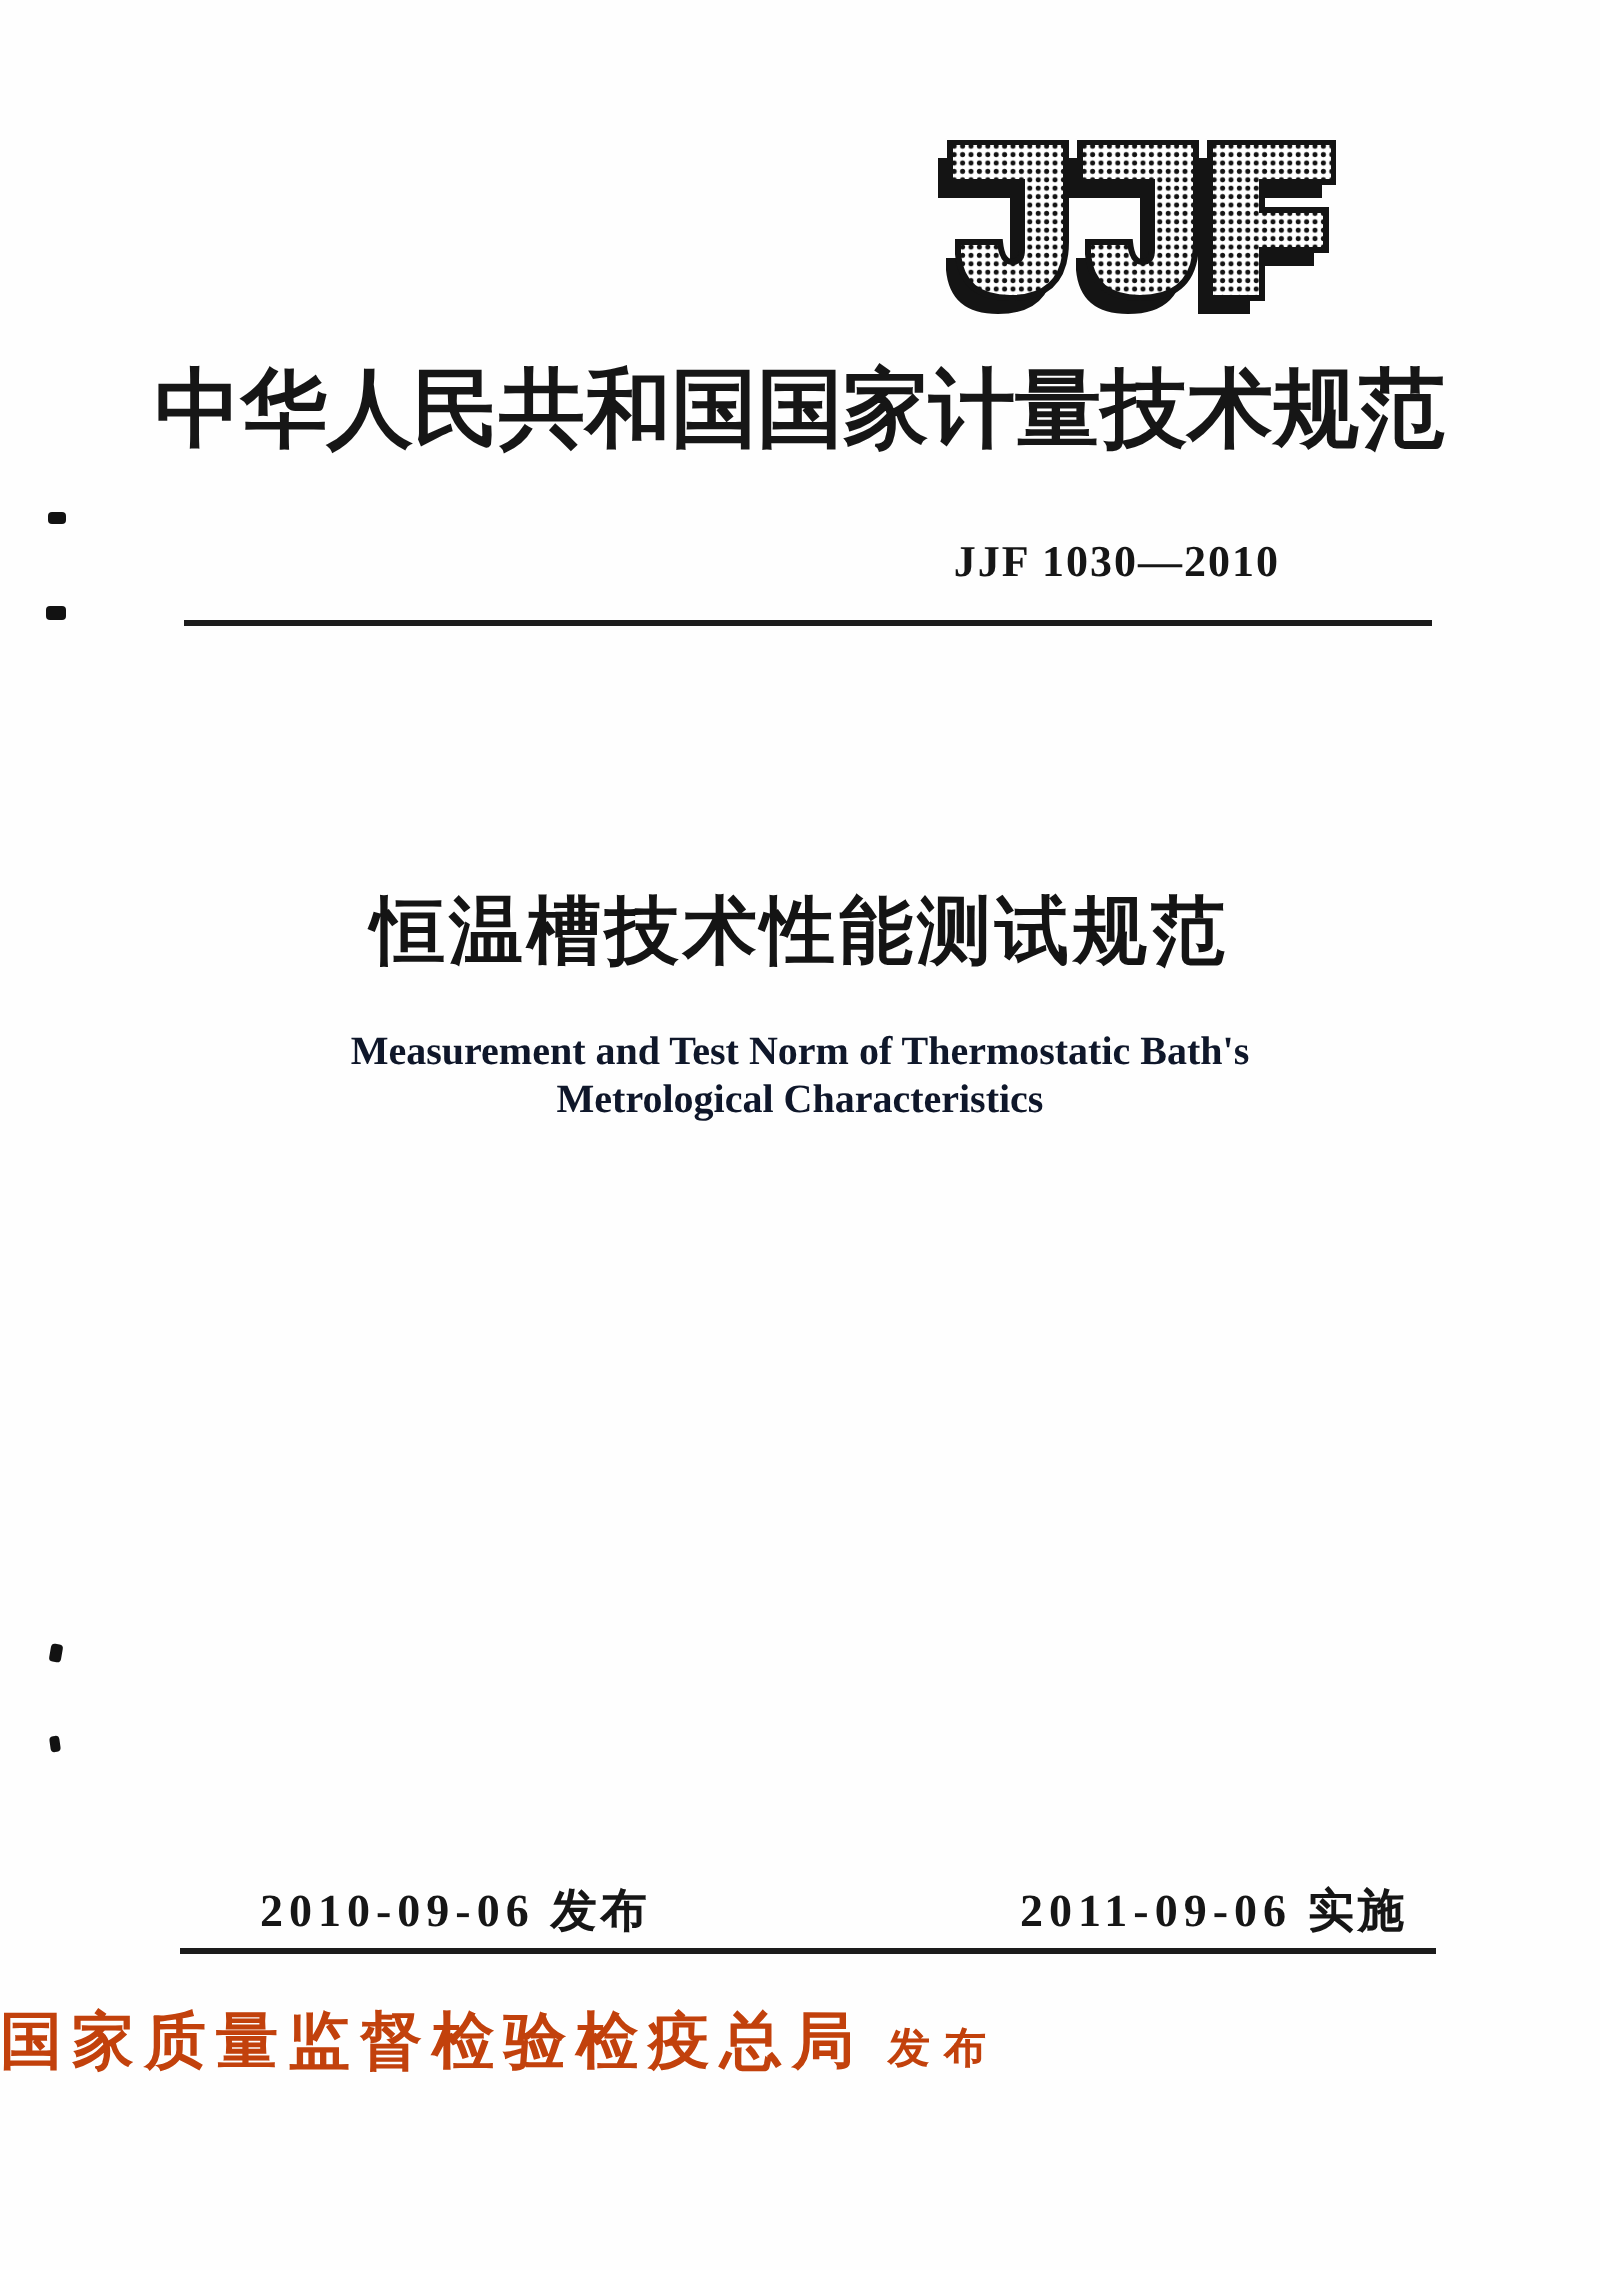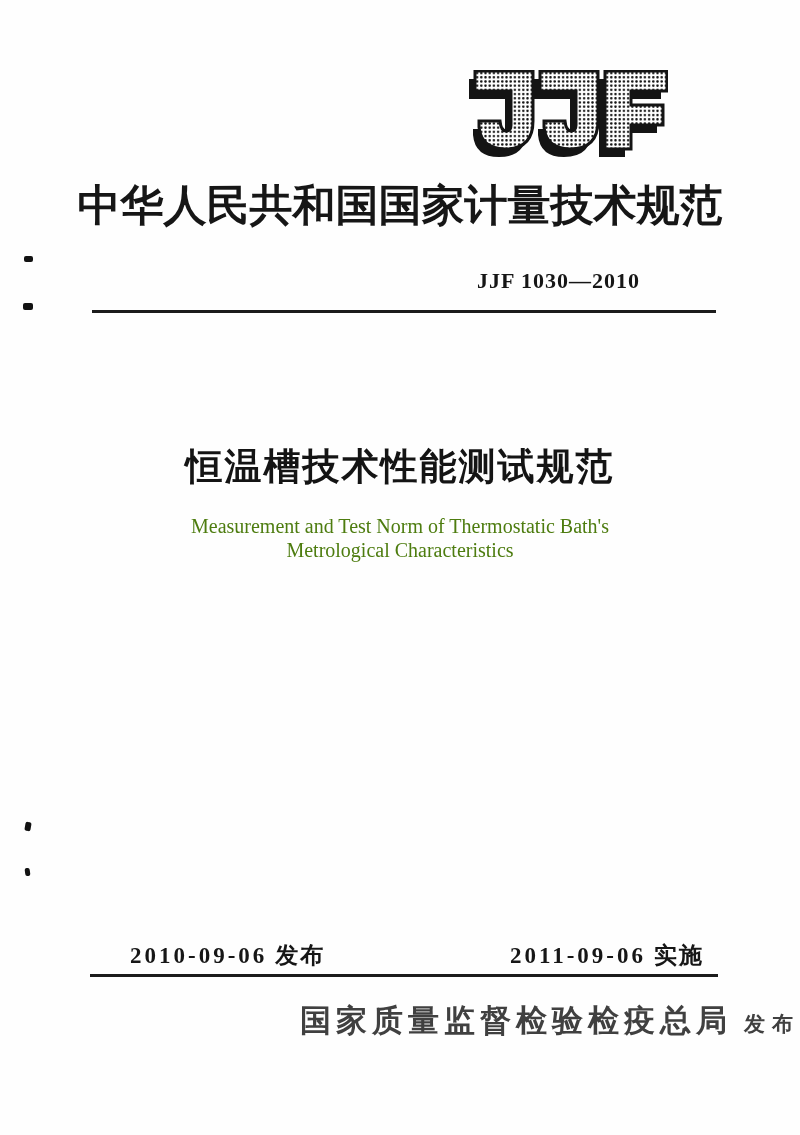--- a/index.html
+++ b/index.html
@@ -64,44 +64,44 @@
     line-height: 1.1;
     letter-spacing: 2px;
     color: #141414;
     white-space: nowrap;
   }
   .title-en {
     position: absolute;
     left: 0; top: 514px; width: 100%;
     text-align: center;
     font-family: "Liberation Serif", "DejaVu Serif", serif;
-    font-weight: normal;
+    font-weight: bold;
     font-size: 20px;
     line-height: 24px;
-    color: #4d7c0f;
+    color: #0f172a;
   }
   .date-line {
     position: absolute;
     top: 940px;
     font-family: Liberation Serif, serif;
     font-weight: bold;
     font-size: 23px;
     letter-spacing: 3px;
     color: #161616;
     white-space: nowrap;
   }
   .date-issue { left: 130px; }
   .date-impl  { right: 96px; }
   .date-label { margin-left: 8px; letter-spacing: 2px; }
   .publisher {
     position: absolute;
     left: 0; top: 1000px; width: 100%;
-    text-align: right;
+    text-align: left;
     white-space: nowrap;
-    color: #404040;
+    color: #c2410c;
   }
   .pub-name {
     font-family: "Liberation Serif", "DejaVu Serif", serif;
     font-weight: bold;
     font-size: 31px;
     letter-spacing: 5px;
   }
   .pub-suffix {
     font-family: "Liberation Sans", "DejaVu Sans", sans-serif;
     font-weight: bold;

